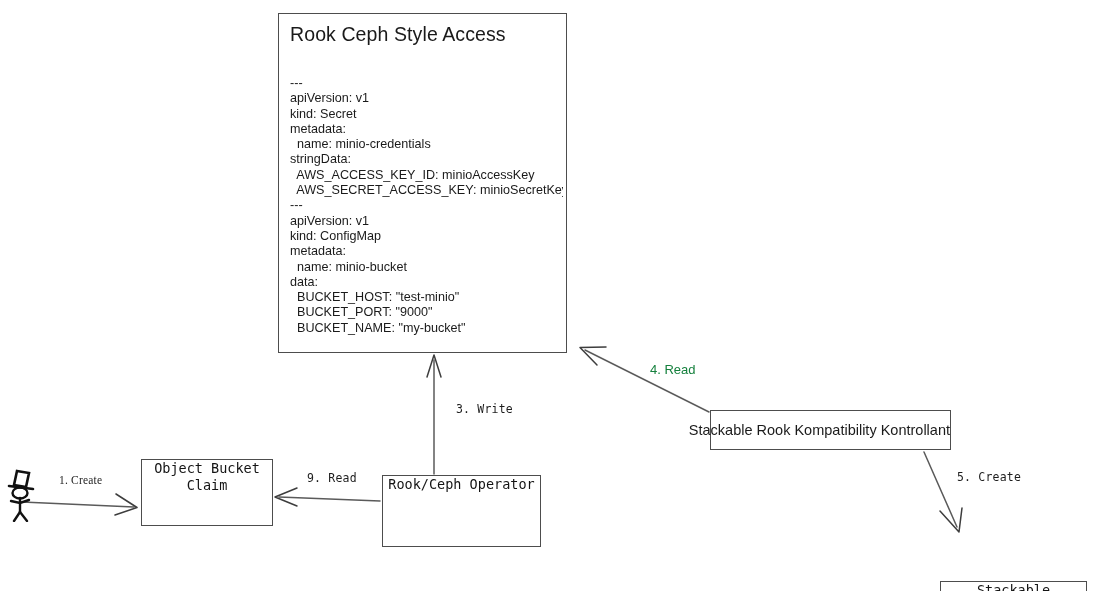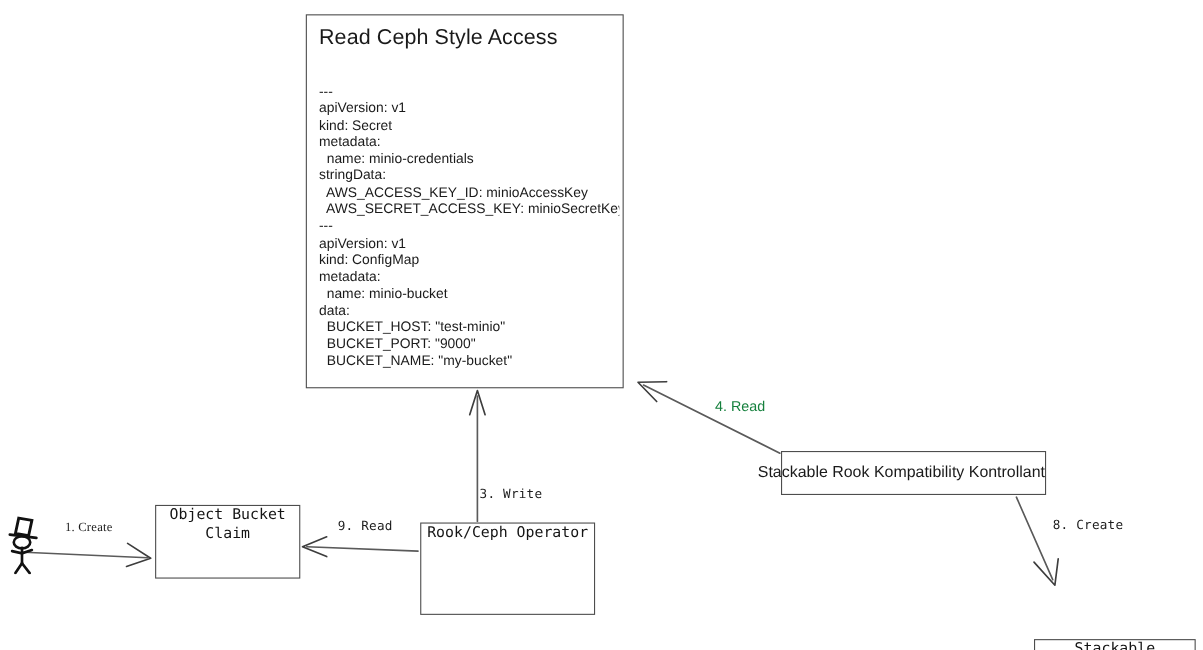--- a/index.html
+++ b/index.html
@@ -96,21 +96,21 @@
     letter-spacing: 0.2px;
   }
   .edge-label.sans {
     font-family: "Liberation Sans", sans-serif;
     font-size: 13px;
     color: #15803d;
   }
 
   #label-create-1 { left: 59px;  top: 474px; font-family: Liberation Serif, serif; }
   #label-read-2   { left: 307px; top: 471px; }
-  #label-write-3  { left: 436px; top: 402px; margin-top: 40px; }
+  #label-write-3  { left: 456px; top: 402px; }
   #label-read-4   { left: 650px; top: 362px; }
   #label-create-5 { left: 957px; top: 470px; }
 
   
   #actor {
     position: absolute;
     left: 4px;
     top: 468px;
     width: 40px;
     height: 54px;
@@ -163,21 +163,21 @@
       <path d="M16 30 L16 44"></path>
 
       <path d="M7 33 L16 35 L25 32"></path>
 
       <path d="M16 44 L10 53"></path>
       <path d="M16 44 L23 53"></path>
     </g>
   </svg>
 
   <div class="node" id="panel-main">
-    <div id="panel-title">Read Ceph Style Access</div>
+    <div id="panel-title">Rook Ceph Style Access</div>
     <div id="panel-body">---
 apiVersion: v1
 kind: Secret
 metadata:
   name: minio-credentials
 stringData:
   AWS_ACCESS_KEY_ID: minioAccessKey
   AWS_SECRET_ACCESS_KEY: minioSecretKey
 ---
 apiVersion: v1
@@ -188,31 +188,31 @@
   BUCKET_HOST: "test-minio"
   BUCKET_PORT: "9000"
   BUCKET_NAME: "my-bucket"</div>
   </div>
 
   <div class="node mono-node" style="left:141px; top:459px; width:132px; height:67px;">
     <span style="white-space:pre-line;">Object Bucket
 Claim</span>
   </div>
 
-  <div class="node mono-node" style="left:382px; top:475px; width:159px; height:84px;">
+  <div class="node mono-node" style="left:382px; top:475px; width:159px; height:72px;">
     <span>Rook/Ceph Operator</span>
   </div>
 
   <div class="node sans-node" style="left:710px; top:410px; width:241px; height:40px;justify-content:flex-end;">
     <span>Stackable Rook Kompatibility Kontrollant</span>
   </div>
 
   <div class="node mono-node" style="left:940px; top:533px; width:147px; height:55px;margin-top:48px;">
     <span>Stackable S3Bucket</span>
   </div>
 
   <div class="edge-label mono" id="label-create-1">1. Create</div>
   <div class="edge-label mono" id="label-read-2">9. Read</div>
   <div class="edge-label mono" id="label-write-3">3. Write</div>
   <div class="edge-label sans" id="label-read-4">4. Read</div>
-  <div class="edge-label mono" id="label-create-5">8. Create</div>
+  <div class="edge-label mono" id="label-create-5">5. Create</div>
 
 </div>
 
 </body></html>

